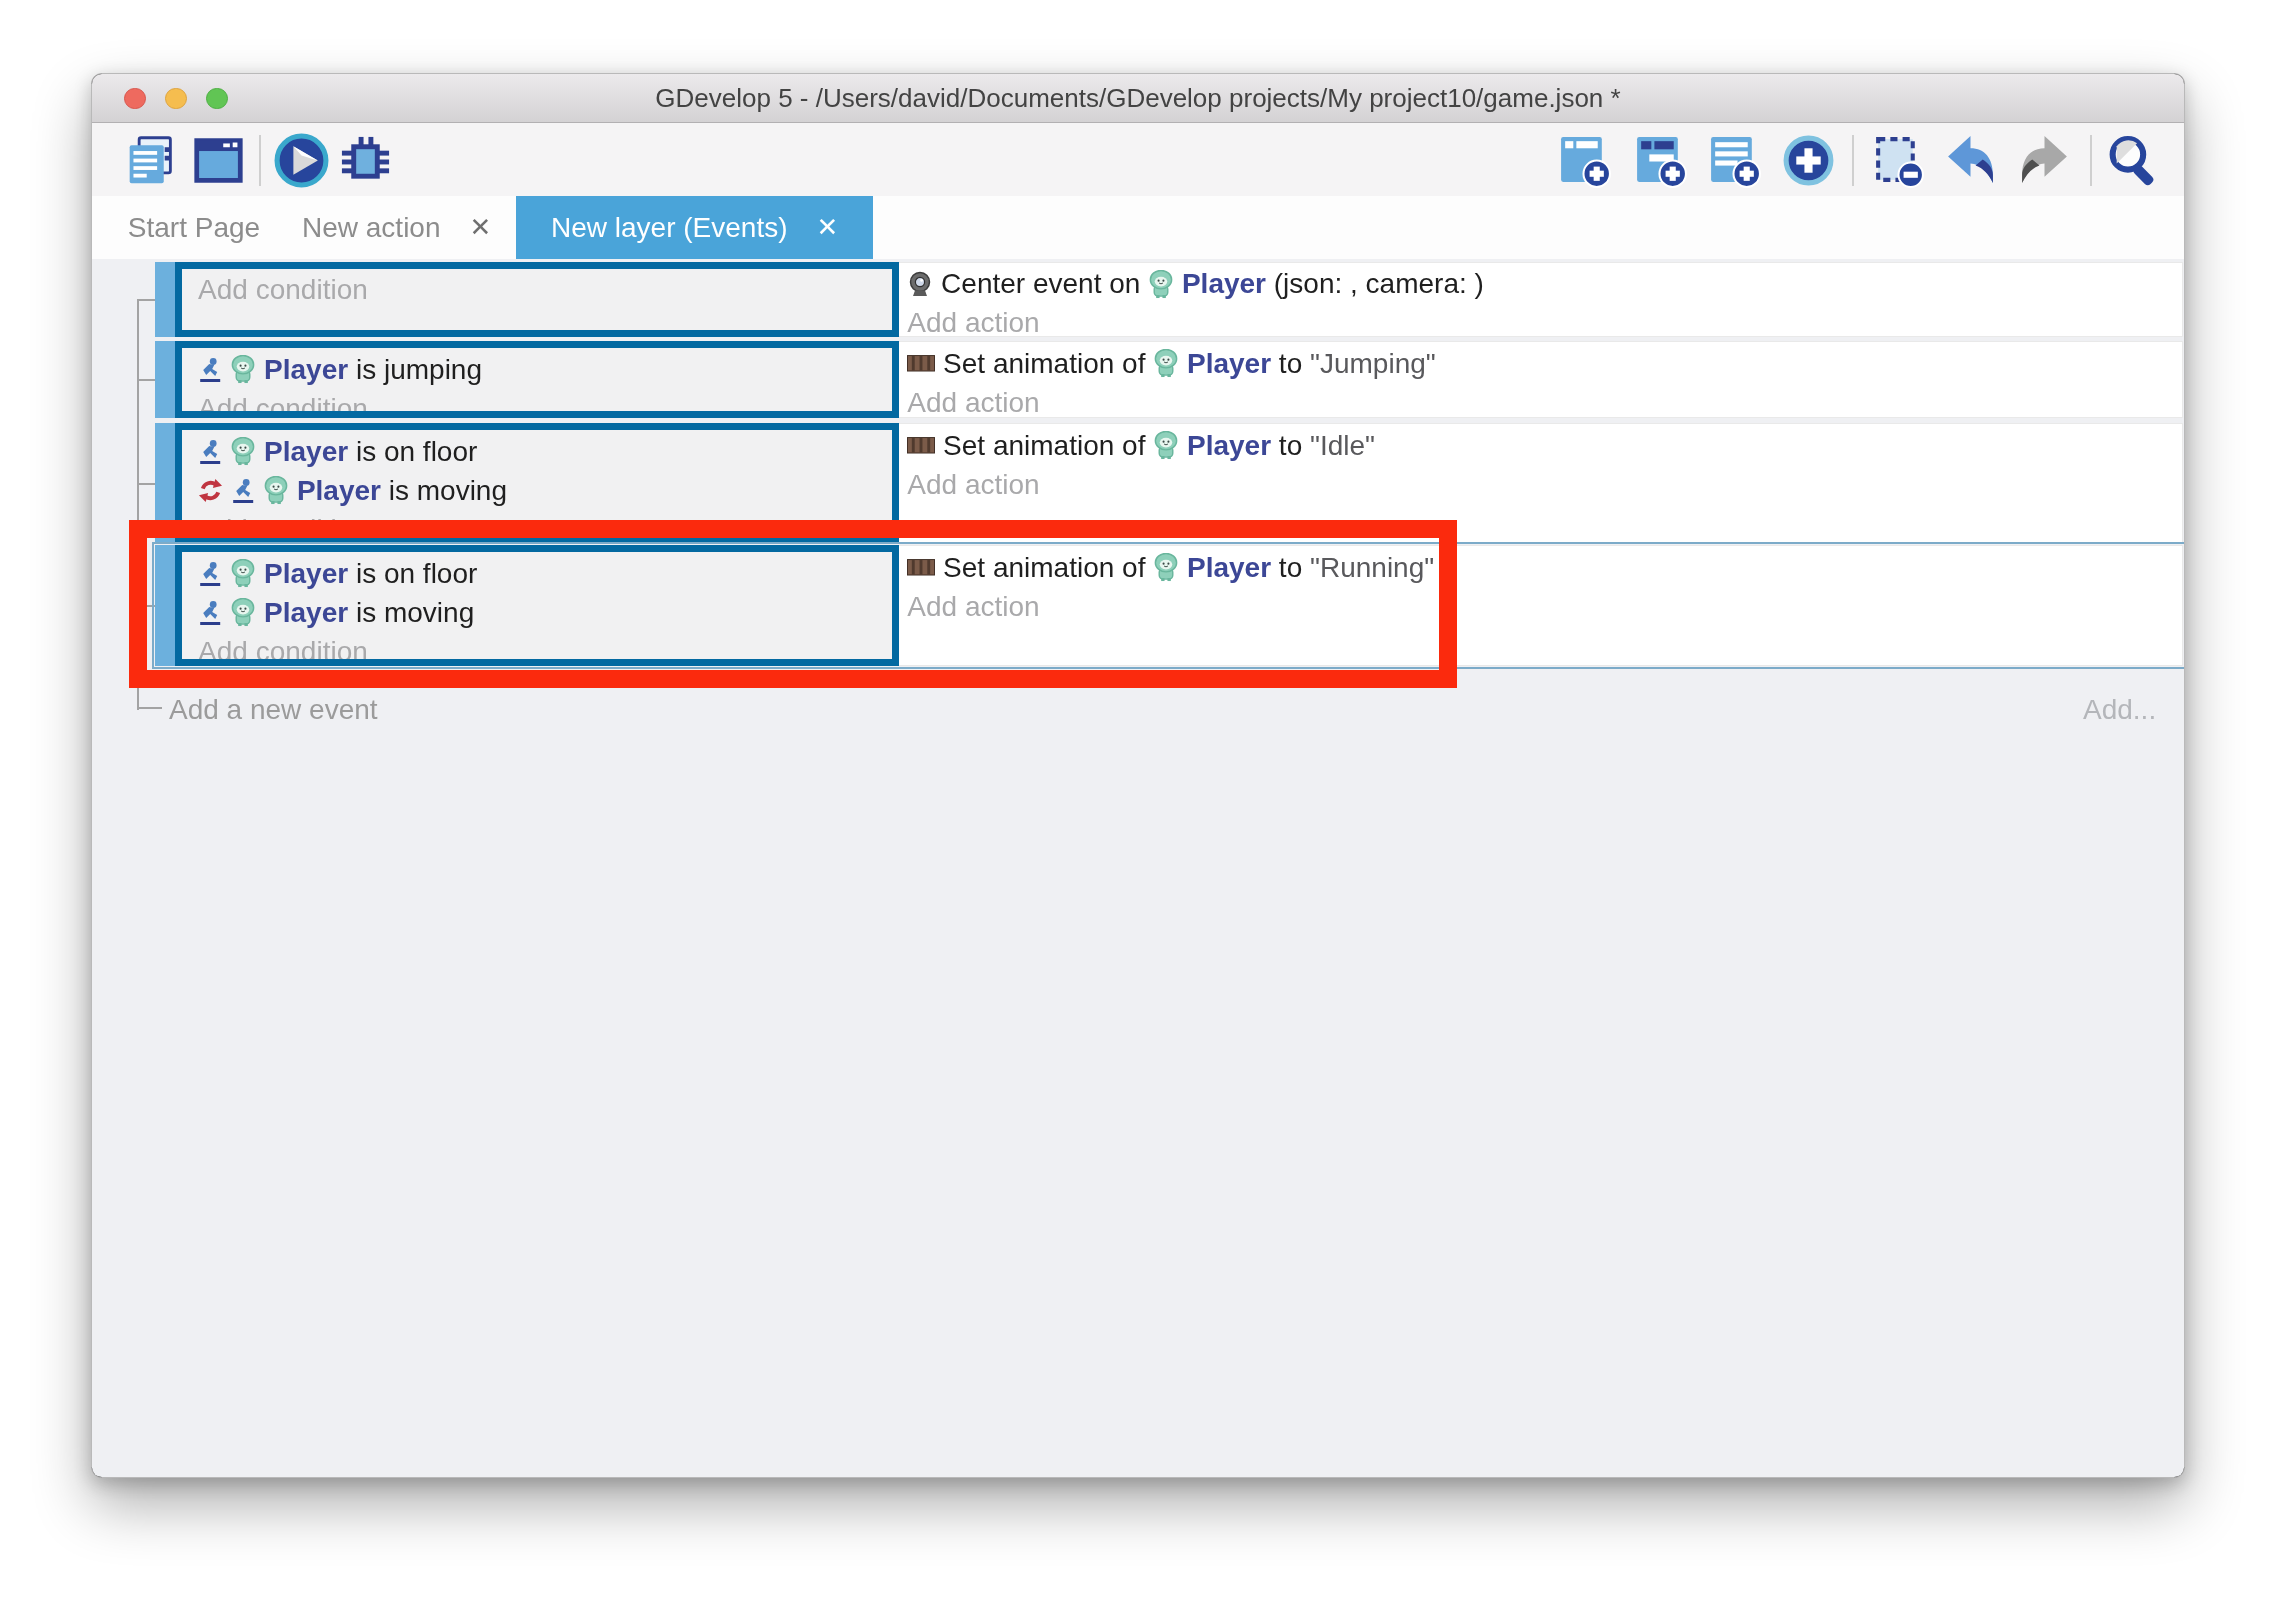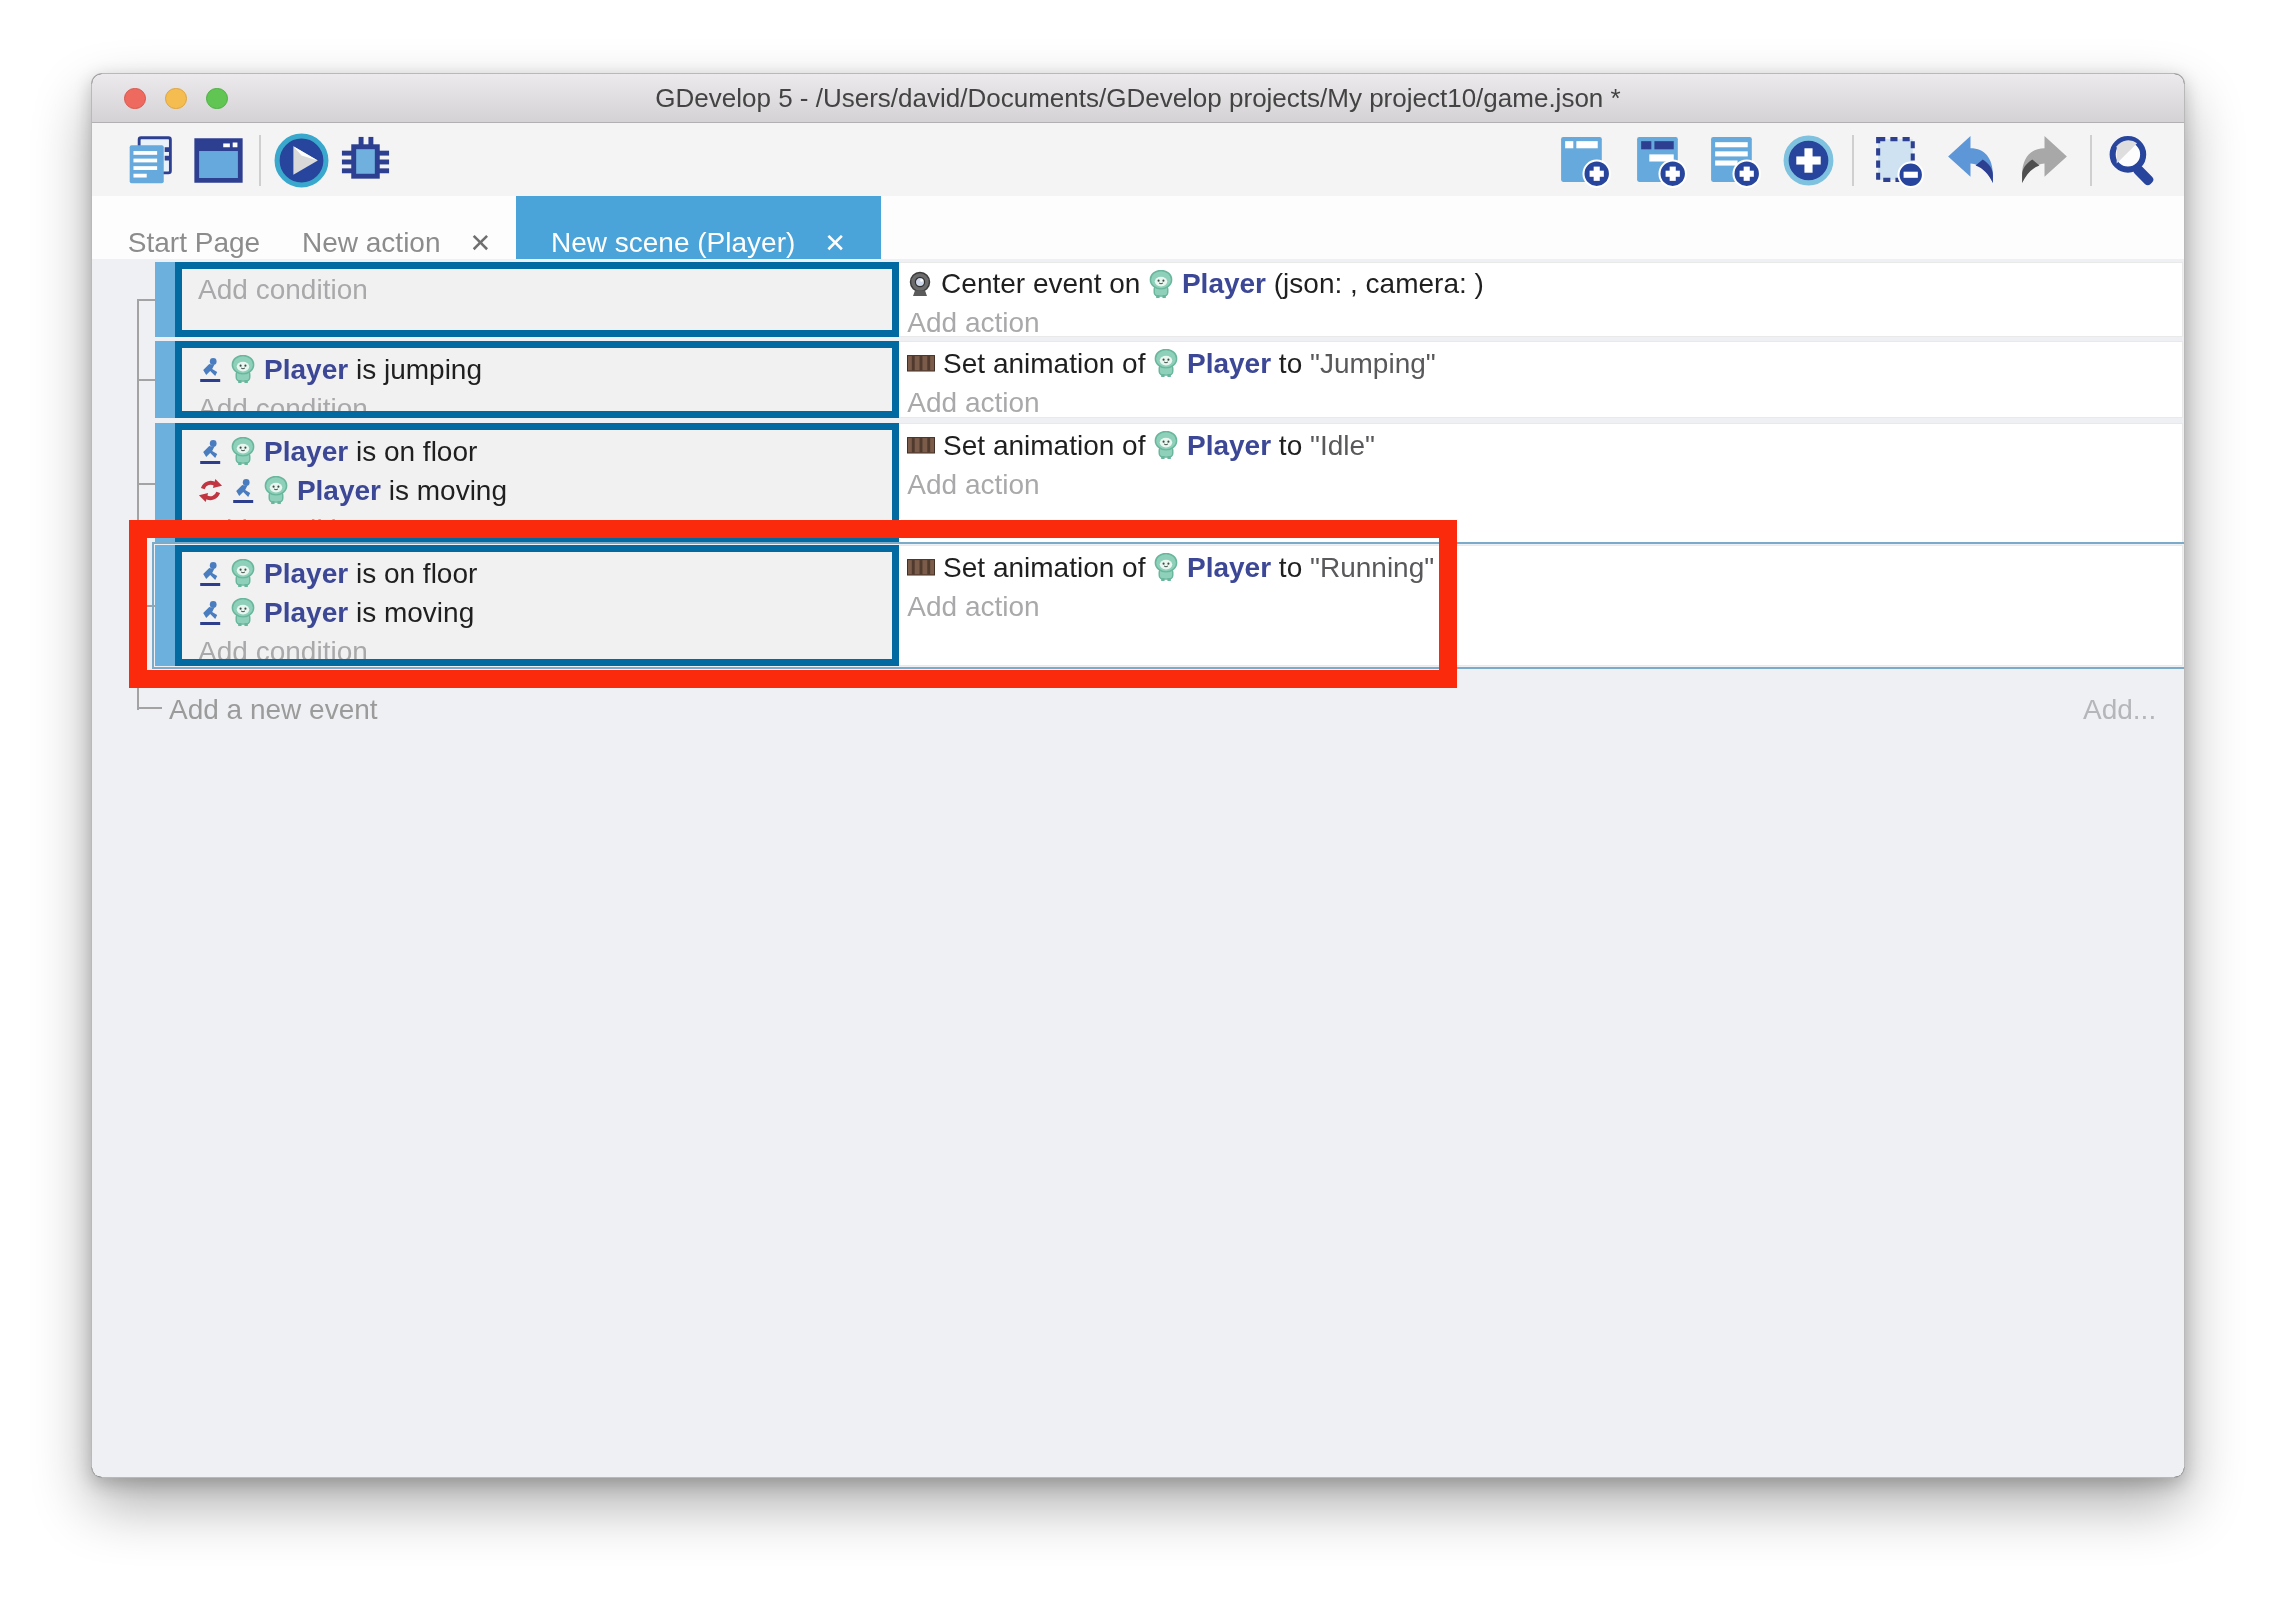--- a/index.html
+++ b/index.html
@@ -22,21 +22,21 @@
 
   
   .toolbar{position:absolute;left:0;top:49px;width:100%;height:73px;background:#f5f4f5;}
   .tbtn{position:absolute;top:8.8px;width:57px;height:57px;display:flex;
     align-items:center;justify-content:center;cursor:pointer;}
   .tbtn svg{display:block;}
   .tsep{position:absolute;top:11.7px;width:2px;height:51px;background:#cfcfcf;}
 
   
   .tabbar{position:absolute;left:0;top:122px;width:100%;height:63px;background:#fdfdfd;}
-  .tab{position:absolute;top:0;height:63px;display:flex;align-items:flex-end;
+  .tab{position:absolute;top:0;height:63px;display:flex;align-items:center;
     font-size:28px;color:#8c8c8c;cursor:pointer;}
   .tab .tab-label{pointer-events:none;}
   .tab-close{margin-left:29px;font-size:26px;color:#6f6f6f;cursor:pointer;}
   .tab.active{background:#4aa4d9;color:#ffffff;padding:0 35px;}
   .tab.active .tab-close{color:#ffffff;}
 
   
   .events-panel{position:absolute;left:0;top:185px;width:100%;height:1220px;
     background:#eff0f3;}
   .tree-v{position:absolute;left:45px;top:40px;width:2px;height:411px;background:#a3a3a3;}
@@ -225,21 +225,21 @@
 
   <div class="tabbar" id="tabbar">
       <div class="tab" style="left: 6.8px; padding: 0px 29px;">
         <span class="tab-label">Start Page</span>
       </div>
       <div class="tab" style="left: 181px; padding: 0px 29px;">
         <span class="tab-label">New action</span>
         <span class="tab-close">✕</span>
       </div>
       <div class="tab active" style="left: 424px;">
-        <span class="tab-label">New scene (Player)</span>
+        <span class="tab-label">New layer (Events)</span>
         <span class="tab-close">✕</span>
       </div>
     </div>
 
   <div class="events-panel" id="events-panel">
     <div class="tree-v"></div>
     <div class="tree-stub" style="top:40px"></div>
     <div class="tree-stub" style="top:120px"></div>
     <div class="tree-stub" style="top:224px"></div>
     <div class="tree-stub" style="top:346px"></div>

